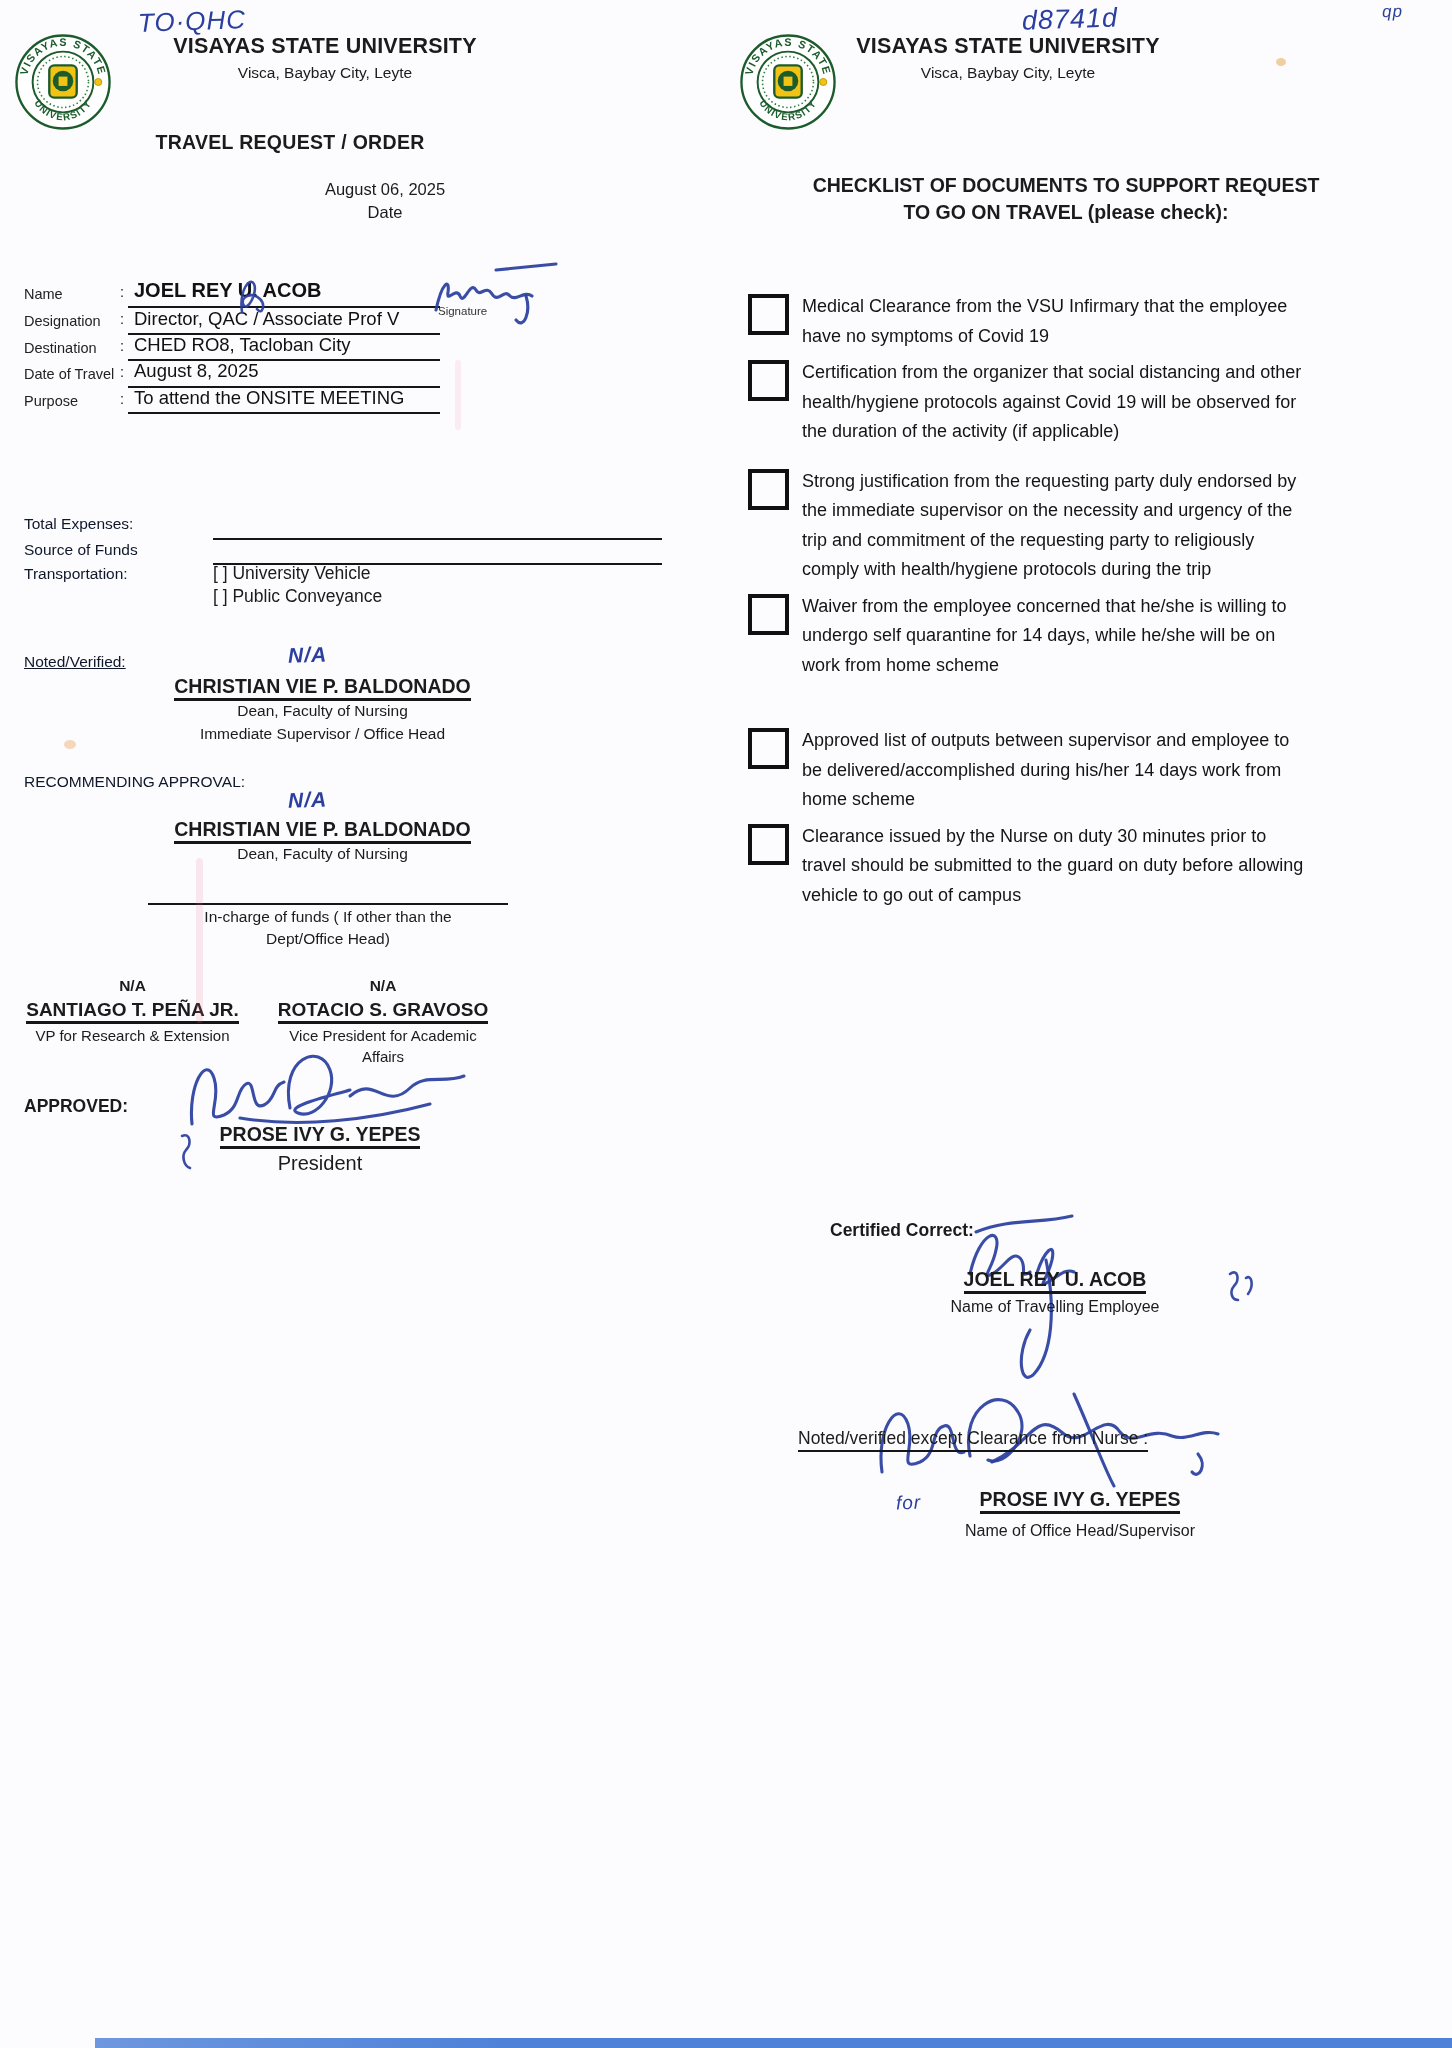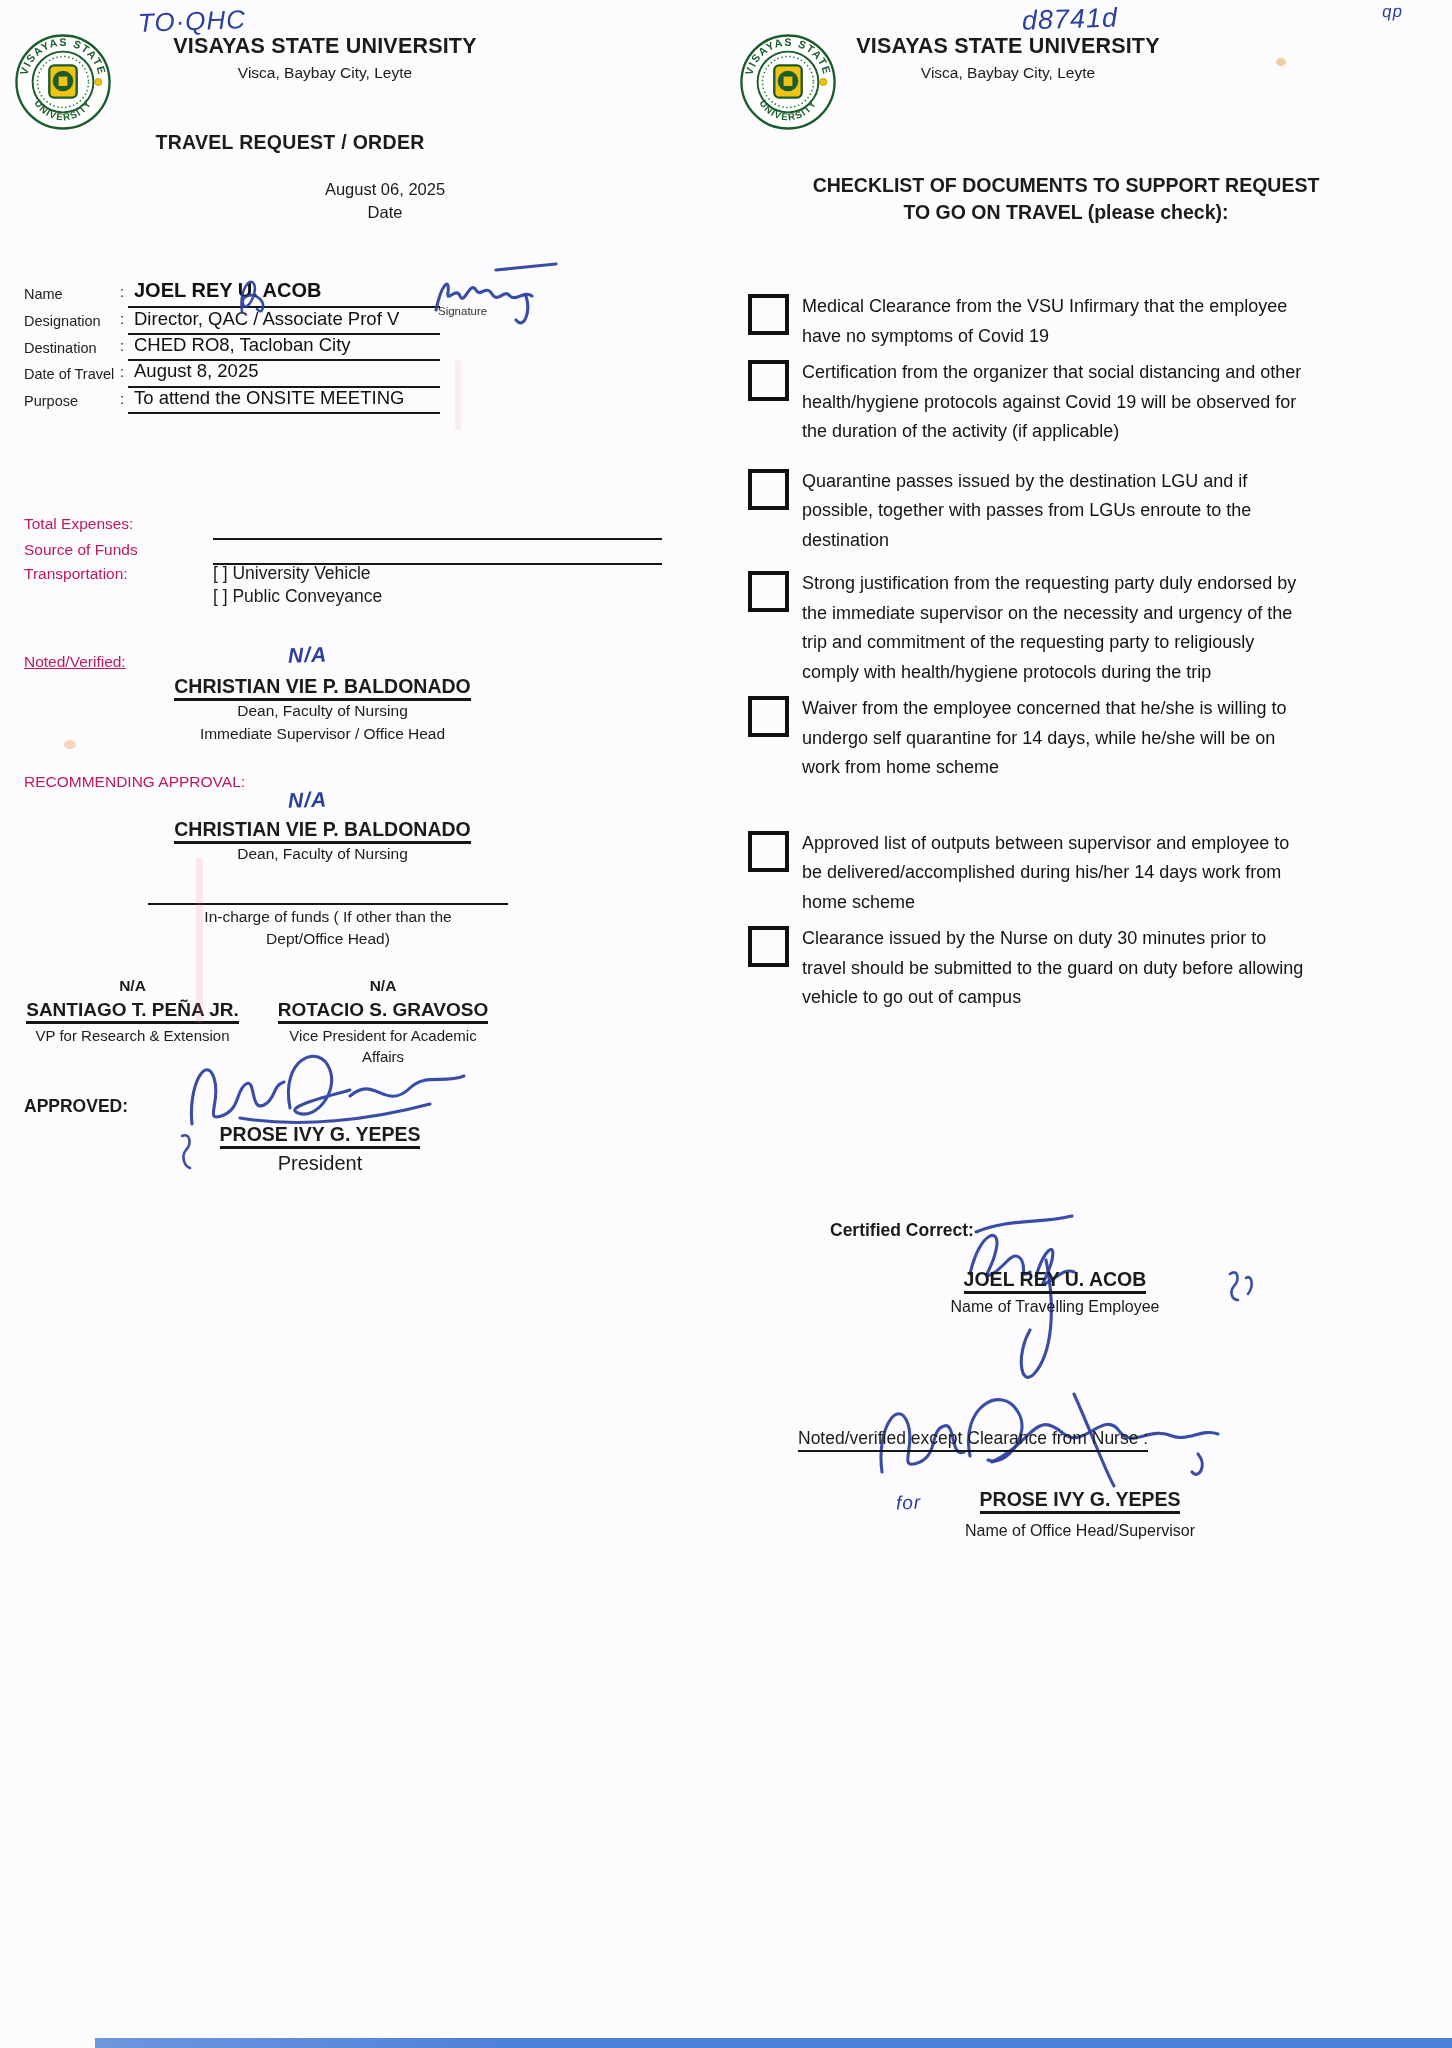--- a/index.html
+++ b/index.html
@@ -8,21 +8,21 @@
     width:1452px;height:2048px;position:relative;overflow:hidden;
     background:#fcfcfe;
     font-family:"Liberation Sans", sans-serif;
     color:#1b1b1b;
     -webkit-font-smoothing:antialiased;
   }
   .abs{position:absolute;}
   .b{font-weight:bold;}
   .c{text-align:center;}
   .u{border-bottom:3px solid #161616;padding-bottom:1px;}
-  .lbl{font-size:15.5px;color:#be185d;}
+  .lbl{font-size:15.5px;color:#0f172a;}
   .ink{color:#2b3f9f;}
   .hand{font-style:italic;transform:rotate(-2deg);letter-spacing:1px;}
   .fieldline{border-bottom:2.6px solid #161616;height:0;}
   .hr{border-top:2.4px solid #161616;height:0;}
   .row-label{font-size:14.5px;color:#222;}
   .row-value{font-size:18.5px;color:#111;white-space:nowrap;}
   .sig path{fill:none;stroke:#2b3f9f;stroke-width:3.1;stroke-linecap:round;stroke-linejoin:round;opacity:.93;}
   .sig.thin path{stroke-width:2.6;}
   .chk-item{display:flex;align-items:flex-start;gap:13px;margin-bottom:7px;}
   .chk-box{width:33px;height:33px;border:4.5px solid #101010;background:transparent;flex:0 0 auto;margin-top:2px;}
@@ -177,24 +177,20 @@
 
 <div class="abs" style="left:748px;top:292px;width:600px;">
   <div class="chk-item">
     <span class="chk-box"></span>
     <div class="chk-text">Medical Clearance from the VSU Infirmary that the employee have no symptoms of Covid 19</div>
   </div>
   <div class="chk-item" style="margin-bottom:20px;">
     <span class="chk-box"></span>
     <div class="chk-text">Certification from the organizer that social distancing and other health/hygiene protocols against Covid 19 will be observed for the duration of the activity (if applicable)</div>
   </div>
-  <div class="chk-item" style="margin-bottom:14px;">
-    <span class="chk-box"></span>
-    <div class="chk-text">Quarantine passes issued by the destination LGU and if possible, together with passes from LGUs enroute to the destination</div>
-  </div>
   <div class="chk-item">
     <span class="chk-box"></span>
     <div class="chk-text">Strong justification from the requesting party duly endorsed by the immediate supervisor on the necessity and urgency of the trip and commitment of the requesting party to religiously comply with health/hygiene protocols during the trip</div>
   </div>
   <div class="chk-item">
     <span class="chk-box"></span>
     <div class="chk-text">Waiver from the employee concerned that he/she is willing to undergo self quarantine for 14 days, while he/she will be on work from home scheme</div>
   </div>
   <div class="chk-item" style="margin-top:46px;">
     <span class="chk-box"></span>

